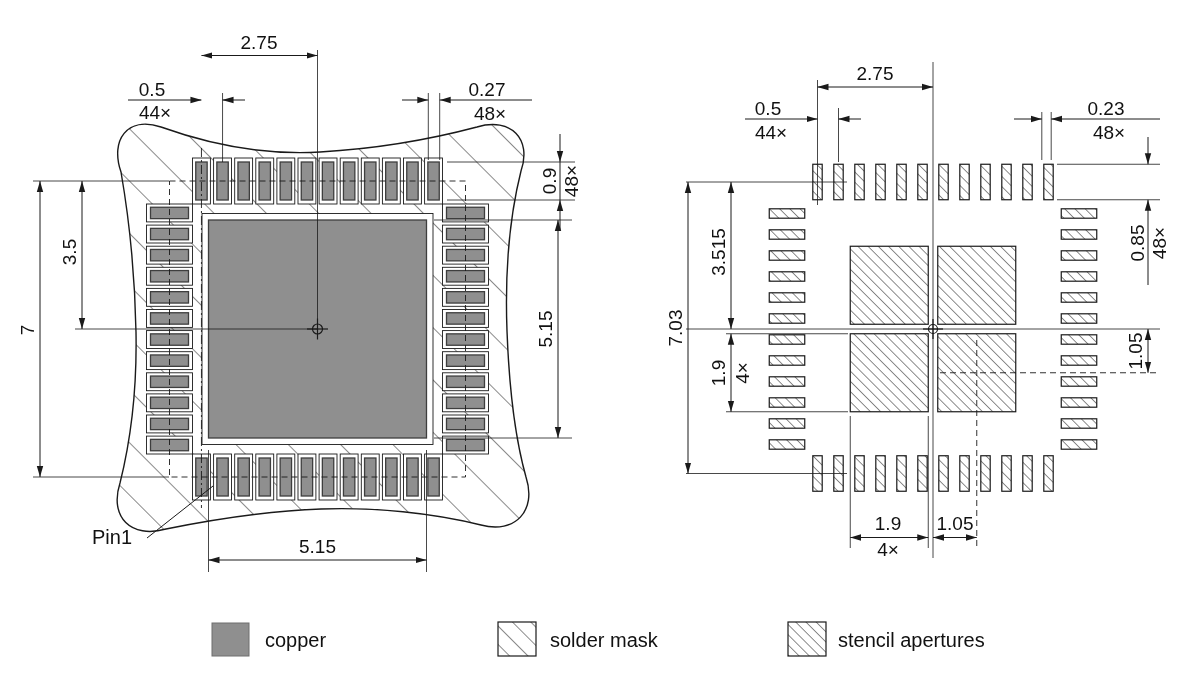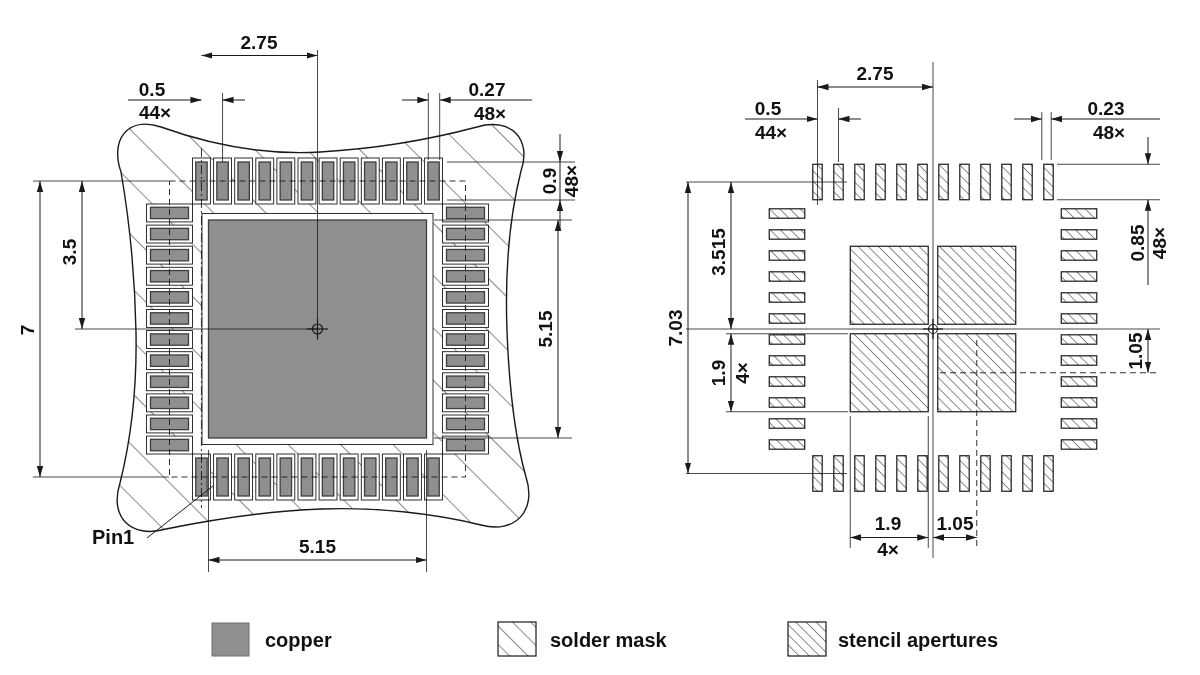--- a/index.html
+++ b/index.html
@@ -1,16 +1,16 @@
 <!DOCTYPE html>
 <html style="--copper: #8f8f8f;"><head>
 <meta charset="utf-8">
 <style>
   html,body{margin:0;padding:0;background:#fff;}
-  .stage{width:1200px;height:675px;position:relative;background:#fff;font-family:"Liberation Sans",sans-serif;font-weight:bold;}
+  .stage{width:1200px;height:675px;position:relative;background:#fff;font-family:"Liberation Sans",sans-serif;}
   svg{display:block;}
   .blob{fill:url(#hatchMask);stroke:#1a1a1a;stroke-width:1.4;}
   .opening{fill:#fff;stroke:#1a1a1a;stroke-width:0.9;}
   .copper{fill:var(--copper,#8f8f8f);stroke:#3e3e3e;stroke-width:1.3;}
   .stencil{fill:url(#hatchStencil);stroke:#1a1a1a;stroke-width:1.2;}
   .dim{stroke:#1a1a1a;stroke-width:1;fill:none;}
   .ext{stroke:#1a1a1a;stroke-width:0.8;fill:none;}
   .dashed{stroke:#1a1a1a;stroke-width:0.9;fill:none;stroke-dasharray:6 4;}
   .dashdot{stroke:#1a1a1a;stroke-width:0.9;fill:none;stroke-dasharray:9 3 2 3;}
   .lbl{font-family:"Liberation Sans",sans-serif;font-size:19px;fill:#111;text-anchor:middle;}

